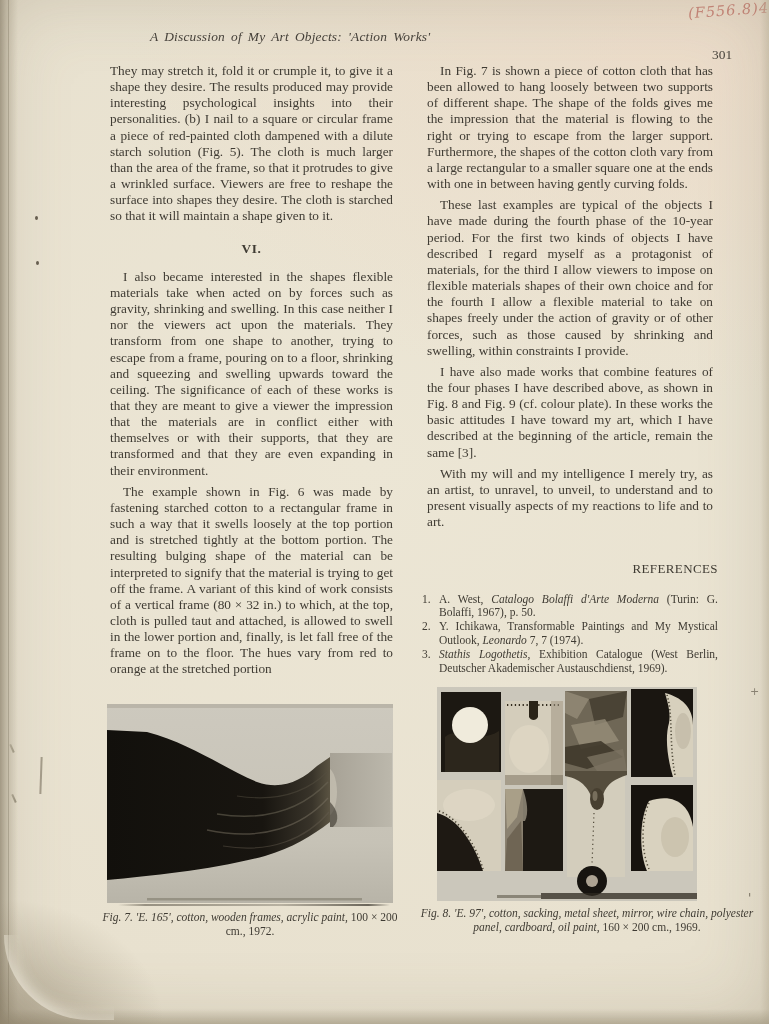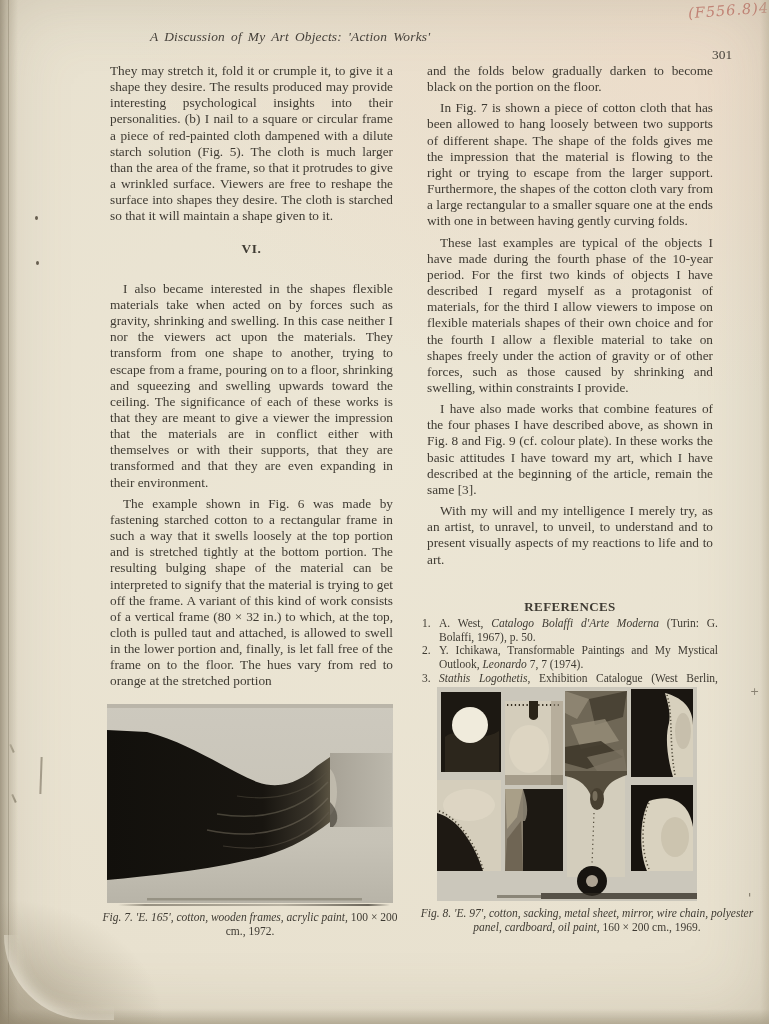--- a/index.html
+++ b/index.html
@@ -29,22 +29,22 @@
     transform:rotate(-4deg);}
   .running-head{position:absolute;left:150px;top:29px;width:570px;text-align:left;
     font-style:italic;font-size:13.4px;word-spacing:2.5px;letter-spacing:.2px;color:#45413a;}
   .page-number{position:absolute;left:712px;top:47px;font-size:13.4px;color:#45413a;}
 
   .col{position:absolute;top:58px;font-size:13.3px;line-height:16.15px;color:#3f3b33;}
   .left-col{left:105px;width:293px;}
   .right-col{left:422px;width:296px;}
   .col p{margin:5px;text-align:justify;}
   .col p.ind{text-indent:13px;}
-  .sec-head{margin:16px 0 24px;text-align:center;font-size:13.3px;font-weight:700;letter-spacing:.6px;}
-  .refs-head{margin:31px 0 2px;text-align:center;font-size:13px;font-weight:700;letter-spacing:.4px;}
+  .sec-head{margin:16px 0 12px;text-align:center;font-size:13.3px;font-weight:700;letter-spacing:.6px;}
+  .refs-head{margin:31px 0 15px;text-align:right;font-size:13px;font-weight:400;letter-spacing:.4px;}
   .refs{font-size:11.5px;line-height:13.8px;}
   .ref-row{display:flex;}
   .ref-num{flex:0 0 17px;}
   .ref-text{flex:1;text-align:justify;}
   .it{font-style:italic;}
 
   .fig{position:absolute;}
   .fig svg{display:block;width:100%;height:100%;}
   .fig7{left:107px;top:704px;width:286px;height:199px;}
   .fig8{left:437px;top:687px;width:260px;height:214px;}
@@ -75,21 +75,20 @@
   <div class="page-number">301</div>
 
   <div class="col left-col">
     <p>They may stretch it, fold it or crumple it, to give it a shape they desire.  The results produced may provide interesting psychological insights into their personalities.  (b) I nail to a square or circular frame a piece of red-painted cloth dampened with a dilute starch solution (Fig. 5). The cloth is much larger than the area of the frame, so that it protrudes to give a wrinkled surface.  Viewers are free to reshape the surface into shapes they desire. The cloth is starched so that it will maintain a shape given to it.</p>
     <div class="sec-head">VI.</div>
     <p class="ind">I also became interested in the shapes flexible materials take when acted on by forces such as gravity, shrinking and swelling.  In this case neither I nor the viewers act upon the materials.  They transform from one shape to another, trying to escape from a frame, pouring on to a floor, shrinking and squeezing and swelling upwards toward the ceiling.  The significance of each of these works is that they are meant to give a viewer the impression that the materials are in conflict either with themselves or with their supports, that they are transformed and that they are even expanding in their environment.</p>
     <p class="ind">The example shown in Fig. 6 was made by fastening starched cotton to a rectangular frame in such a way that it swells loosely at the top portion and is stretched tightly at the bottom portion.  The resulting bulging shape of the material can be interpreted to signify that the material is trying to get off the frame.  A variant of this kind of work consists of a vertical frame (80 × 32 in.) to which, at the top, cloth is pulled taut and attached, is allowed to swell in the lower portion and, finally, is let fall free of the frame on to the floor.  The hues vary from red to orange at the stretched portion</p>
   </div>
 
   <div class="col right-col">
-    <p>and the folds below gradually darken to become black on the portion on the floor.</p>
     <p class="ind">In Fig. 7 is shown a piece of cotton cloth that has been allowed to hang loosely between two supports of different shape.  The shape of the folds gives me the impression that the material is flowing to the right or trying to escape from the larger support.  Furthermore, the shapes of the cotton cloth vary from a large rectangular to a smaller square one at the ends with one in between having gently curving folds.</p>
     <p class="ind">These last examples are typical of the objects I have made during the fourth phase of the 10-year period.  For the first two kinds of objects I have described I regard myself as a protagonist of materials, for the third I allow viewers to impose on flexible materials shapes of their own choice and for the fourth I allow a flexible material to take on shapes freely under the action of gravity or of other forces, such as those caused by shrinking and swelling, within constraints I provide.</p>
     <p class="ind">I have also made works that combine features of the four phases I have described above, as shown in Fig. 8 and Fig. 9 (cf. colour plate).  In these works the basic attitudes I have toward my art, which I have described at the beginning of the article, remain the same [3].</p>
     <p class="ind">With my will and my intelligence I merely try, as an artist, to unravel, to unveil, to understand and to present visually aspects of my reactions to life and to art.</p>
     <div class="refs-head">REFERENCES</div>
     <div class="refs">
         <div class="ref-row">
           <span class="ref-num">1.</span>
           <span class="ref-text"><span>A. West, </span><span class="it">Catalogo Bolaffi d'Arte Moderna</span><span> (Turin: G. Bolaffi, 1967), p. 50.</span></span>
         </div>

